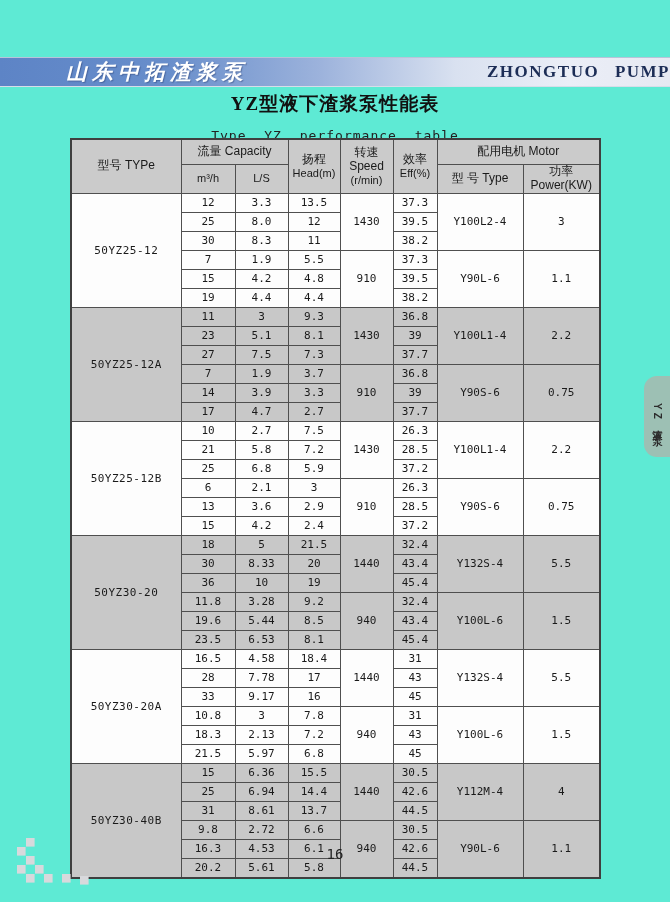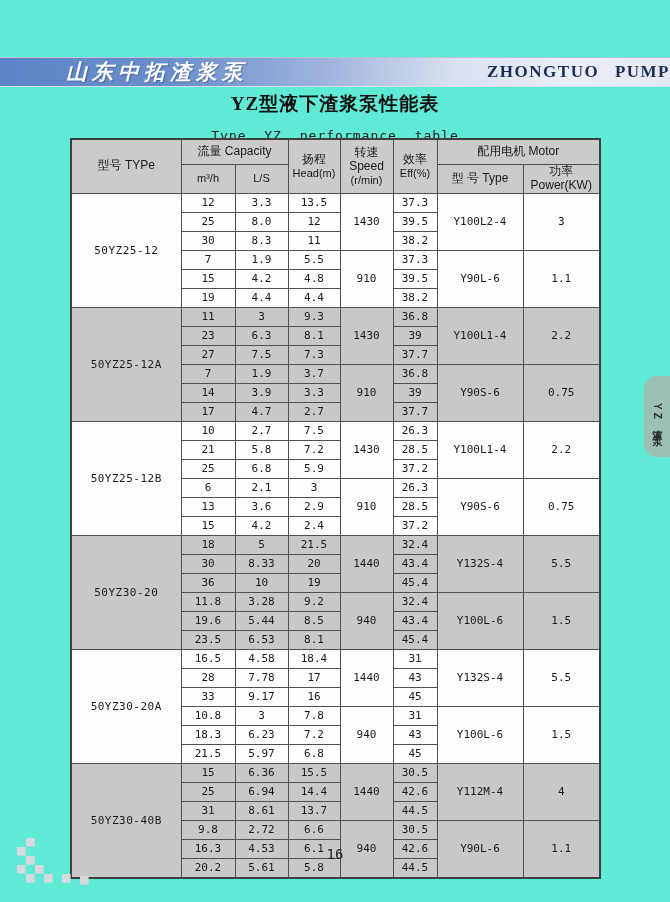--- a/index.html
+++ b/index.html
@@ -174,21 +174,21 @@
           <td>11</td>
           <td>3</td>
           <td>9.3</td>
           <td rowspan="3">1430</td>
           <td>36.8</td>
           <td rowspan="3">Y100L1-4</td>
           <td rowspan="3">2.2</td>
         </tr>
         <tr class="shaded">
           <td>23</td>
-          <td>6.3</td>
+          <td>5.1</td>
           <td>8.1</td>
           <td>39</td>
         </tr>
         <tr class="shaded">
           <td>27</td>
           <td>7.5</td>
           <td>7.3</td>
           <td>37.7</td>
         </tr>
         <tr class="shaded">
@@ -324,21 +324,21 @@
           <td>10.8</td>
           <td>3</td>
           <td>7.8</td>
           <td rowspan="3">940</td>
           <td>31</td>
           <td rowspan="3">Y100L-6</td>
           <td rowspan="3">1.5</td>
         </tr>
         <tr>
           <td>18.3</td>
-          <td>6.23</td>
+          <td>2.13</td>
           <td>7.2</td>
           <td>43</td>
         </tr>
         <tr>
           <td>21.5</td>
           <td>5.97</td>
           <td>6.8</td>
           <td>45</td>
         </tr>
         <tr class="shaded">

